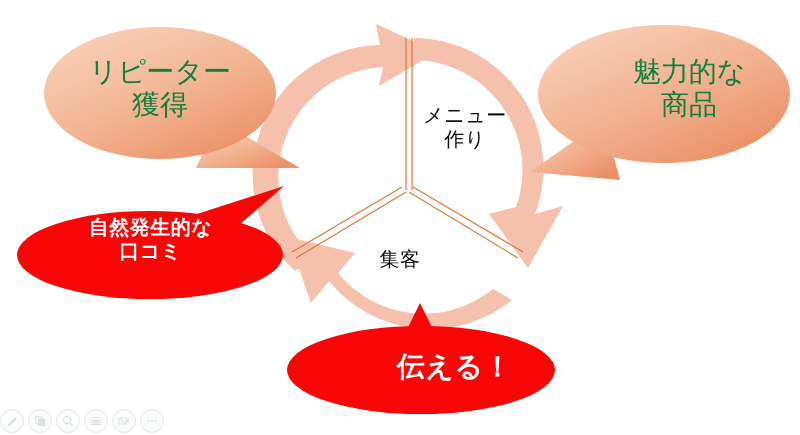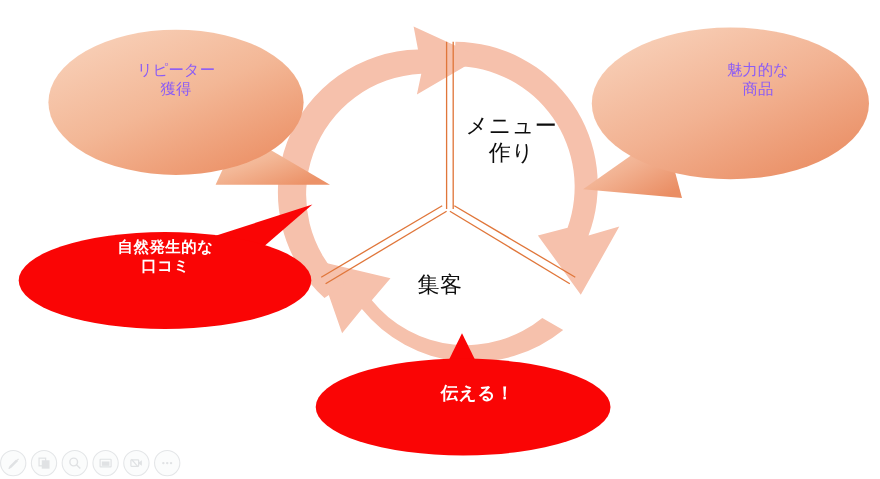--- a/index.html
+++ b/index.html
@@ -47,51 +47,52 @@
     top: 104px;
     width: 110px;
   }
   #label-shukyaku {
     left: 355px;
     top: 248px;
     width: 90px;
   }
   
   .bubble-text {
-    color: #8b5cf6;
-    font-size: 14px;
+    color: #15803d;
+    font-size: 28px;
     font-weight: 400;
   }
   #bubble-text-repeat {
     left: 55px;
     top: 55px;
     width: 210px;
   }
   #bubble-text-product {
     left: 594px;
     top: 55px;
     width: 190px;
   }
   
   .callout-text {
     color: #ffffff;
     font-weight: bold;
-    font-size: 14px;
+    font-size: 20px;
     letter-spacing: 0.5px;
   }
   #callout-text-kuchikomi {
     left: 28px;
     top: 216px;
     width: 245px;
   }
   #callout-text-tsutaeru {
-    left: 324px;
+    left: 292px;
     top: 350px;
     width: 220px;
-    font-size: 16px;
+    font-size: 28px;
+    text-align: right;
   }
   
   #toolbar {
     position: absolute;
     left: 0px;
     top: 408px;
     height: 26px;
     display: flex;
     align-items: center;
     gap: 4px;

